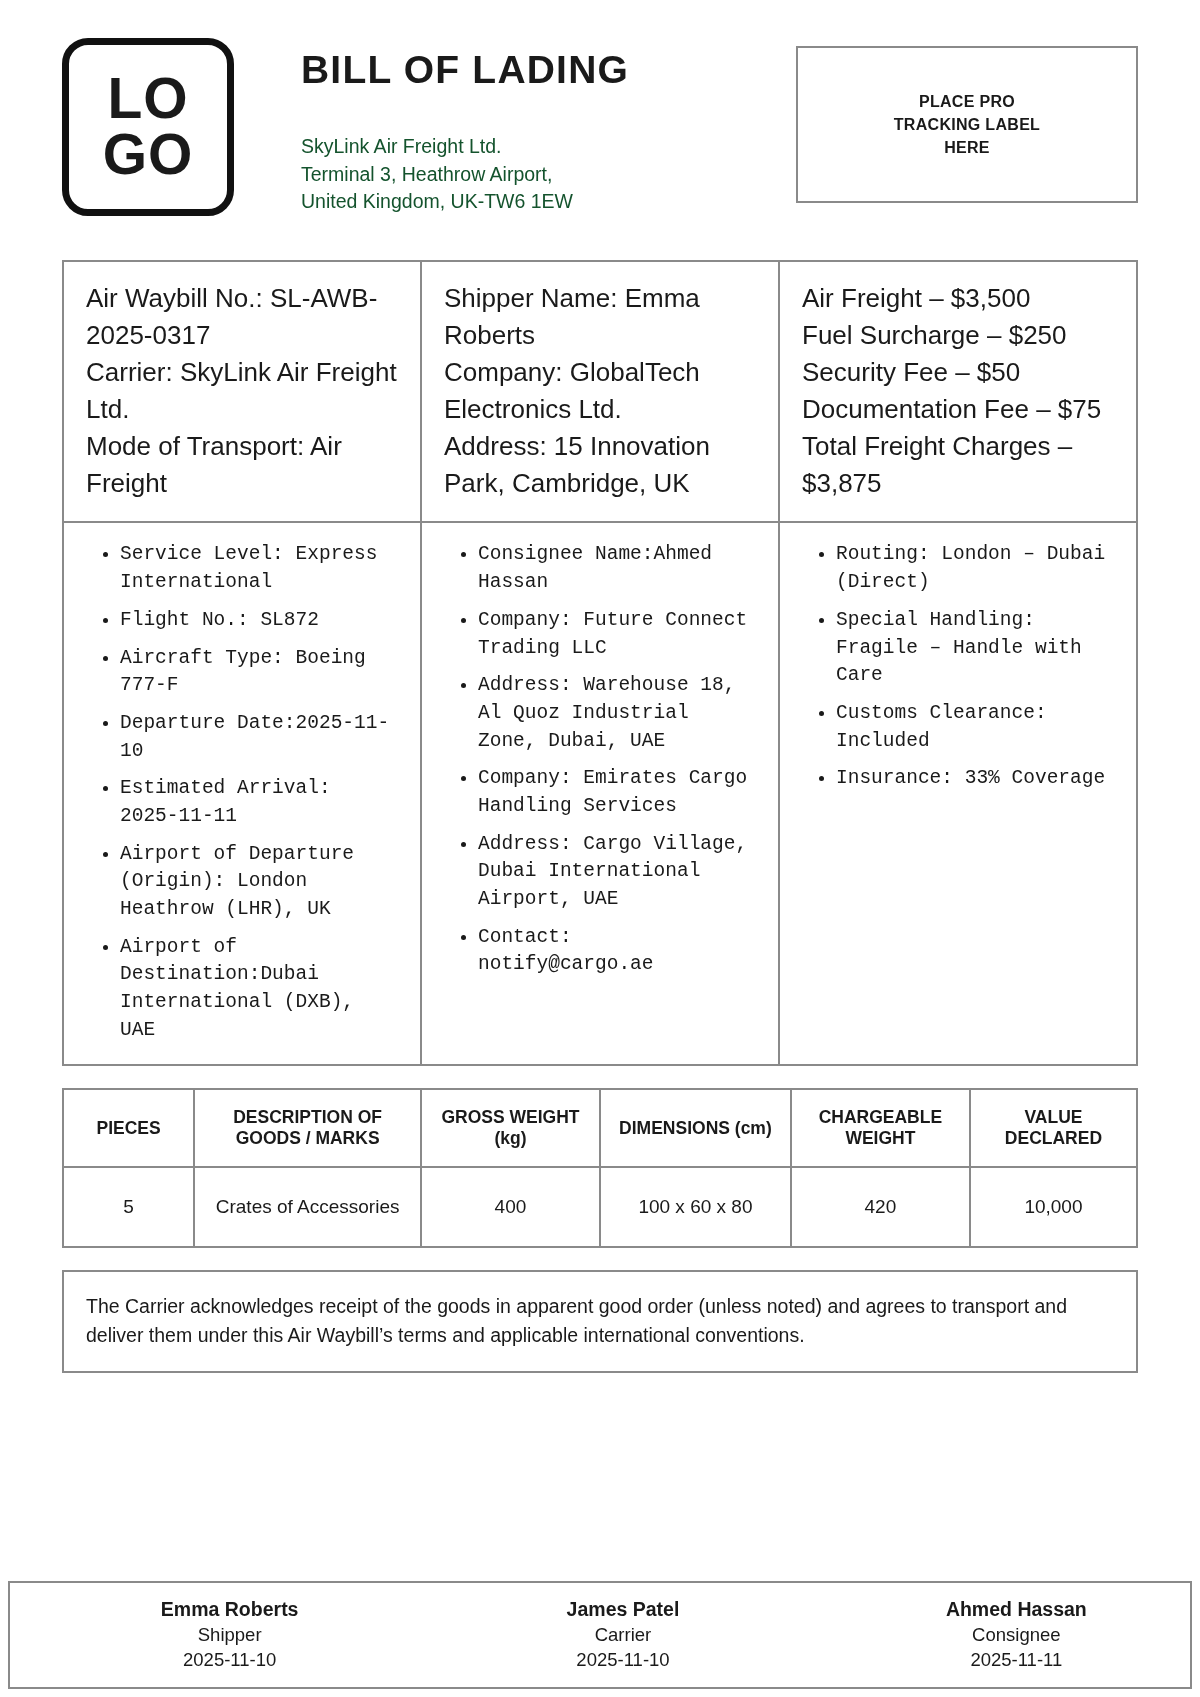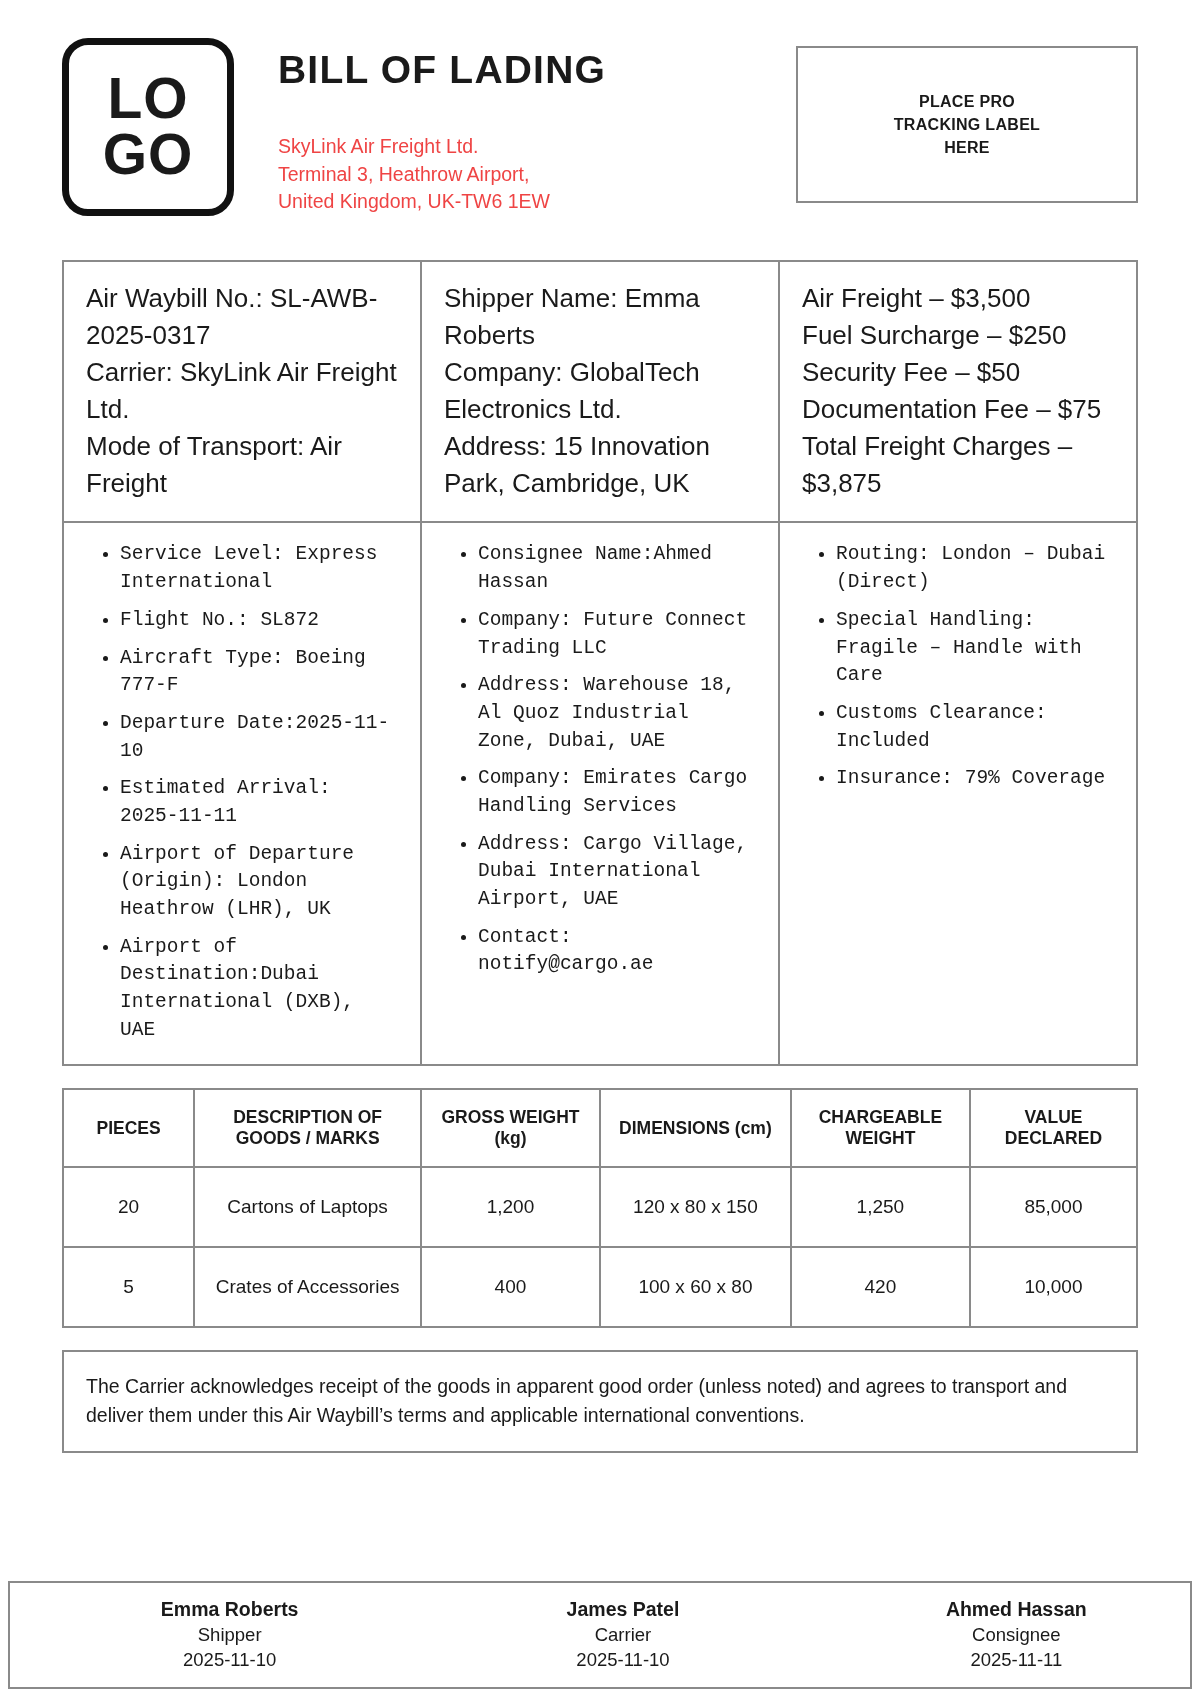--- a/index.html
+++ b/index.html
@@ -41,34 +41,34 @@
   }
   .logo-line {
     font-size: 57px;
     font-weight: bold;
     letter-spacing: 1px;
     line-height: 0.98;
     font-family: "Liberation Sans", sans-serif;
   }
   .header-mid {
     flex: 1 1 auto;
-    padding-left: 44px;
+    padding-left: 67px;
     padding-top: 16px;
   }
   .doc-title {
     font-size: 39px;
     font-weight: bold;
     letter-spacing: 1.2px;
     margin: 0 0 44px 0;
     line-height: 1;
   }
   .carrier-addr {
     font-size: 19.5px;
     line-height: 1.42;
-    color: #ef4444;
+    color: #14532d;
   }
   .tracking-box {
     width: 342px;
     height: 157px;
     border: 2px solid #8a8a8a;
     display: flex;
     flex-direction: column;
     align-items: center;
     justify-content: center;
     flex: 0 0 auto;
@@ -255,46 +255,38 @@
         <li>Address: Cargo Village, Dubai International Airport, UAE</li>
         <li>Contact: notify@cargo.ae</li>
       </ul>
     </div>
 
     <div class="cell cell-tall">
       <ul>
         <li>Routing: London – Dubai (Direct)</li>
         <li>Special Handling: Fragile – Handle with Care</li>
         <li>Customs Clearance: Included</li>
-        <li>Insurance: 79% Coverage</li>
+        <li>Insurance: 33% Coverage</li>
       </ul>
     </div>
   </div>
 
   <table class="goods">
     <thead>
       <tr>
         <th class="col-pieces">PIECES</th>
         <th class="col-desc">DESCRIPTION OF GOODS / MARKS</th>
         <th class="col-gross">GROSS WEIGHT (kg)</th>
         <th class="col-dims">DIMENSIONS (cm)</th>
         <th class="col-chg">CHARGEABLE WEIGHT</th>
         <th class="col-val">VALUE DECLARED</th>
       </tr>
     </thead>
     <tbody>
       <tr>
-        <td>20</td>
-        <td>Cartons of Laptops</td>
-        <td>1,200</td>
-        <td>120 x 80 x 150</td>
-        <td>1,250</td>
-        <td>85,000</td>
-      </tr>
-      <tr>
         <td>5</td>
         <td>Crates of Accessories</td>
         <td>400</td>
         <td>100 x 60 x 80</td>
         <td>420</td>
         <td>10,000</td>
       </tr>
     </tbody>
   </table>
 

